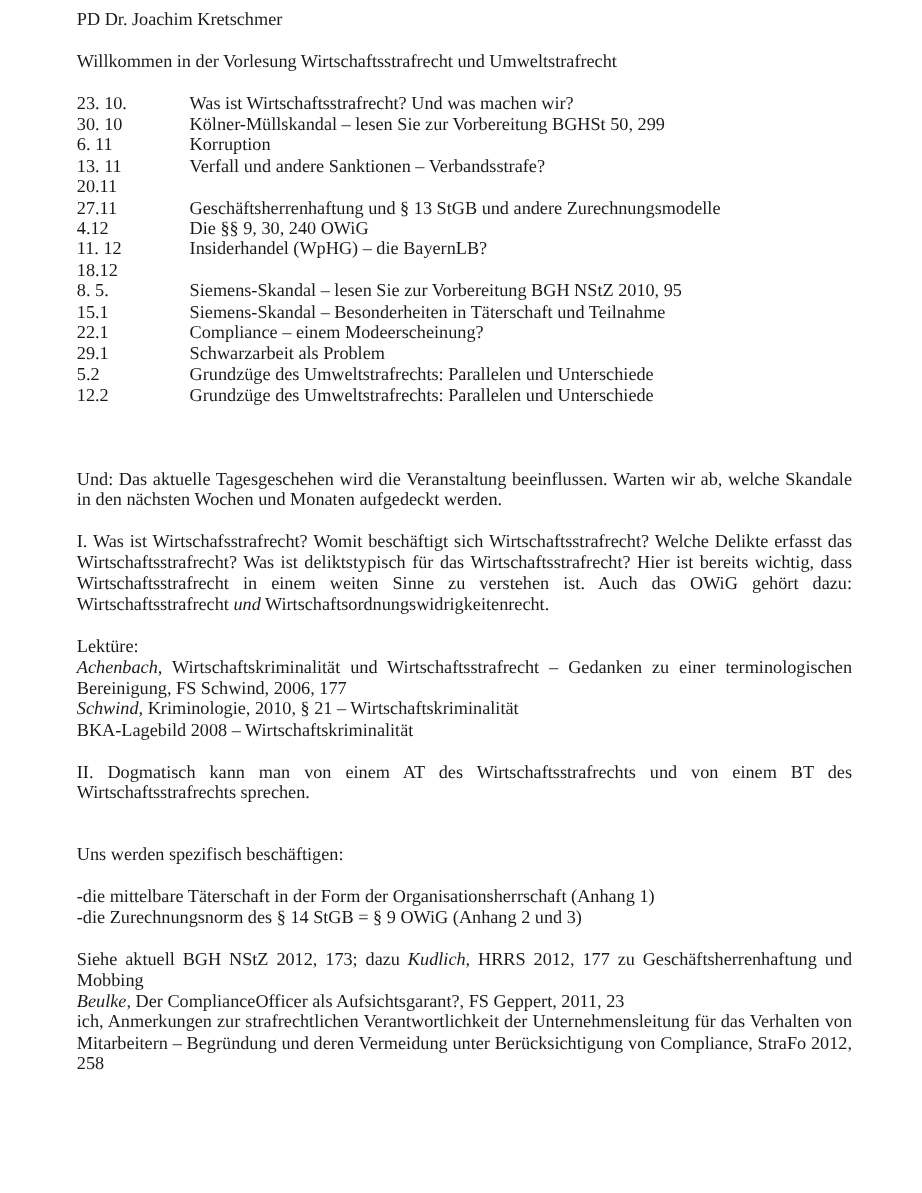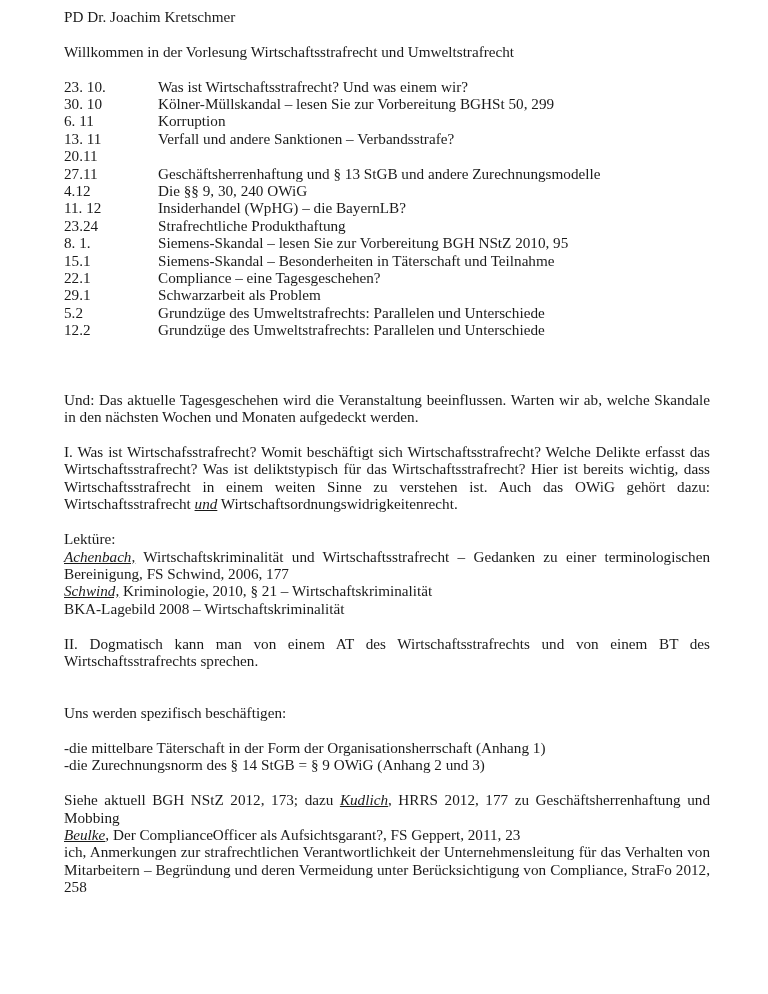--- a/index.html
+++ b/index.html
@@ -9,35 +9,35 @@
       font-size: 15.2px; color: #1a1a1a;
     }
     .page { position: relative; padding: 8px 58px 0 64px; }
     p { margin: 0; line-height: 17.4px; }
     .justify { text-align: justify; }
     .gap { height: 17.4px; }
     .gap2 { height: 34.8px; }
     .sched-row { display: flex; line-height: 17.4px; align-items: flex-end; }
     .sched-date { width: 94px; flex: 0 0 94px; }
     .sched-topic { flex: 1; }
-    em { font-style: italic; text-decoration: underline; }
+    em { font-style: italic; }
   </style>
 </head>
 <body>
 
 <div class="page">
   <p>PD Dr. Joachim Kretschmer</p>
   <div class="gap"></div>
   <p>Willkommen in der Vorlesung Wirtschaftsstrafrecht und Umweltstrafrecht</p>
   <div class="gap"></div>
 
   <div id="schedule">
       <div class="sched-row">
         <span class="sched-date">23. 10.</span>
-        <span class="sched-topic">Was ist Wirtschaftsstrafrecht? Und was einem wir?</span>
+        <span class="sched-topic">Was ist Wirtschaftsstrafrecht? Und was machen wir?</span>
       </div>
       <div class="sched-row">
         <span class="sched-date">30. 10</span>
         <span class="sched-topic">Kölner-Müllskandal – lesen Sie zur Vorbereitung BGHSt 50, 299</span>
       </div>
       <div class="sched-row">
         <span class="sched-date">6. 11</span>
         <span class="sched-topic">Korruption</span>
       </div>
       <div class="sched-row">
@@ -53,34 +53,33 @@
       </div>
       <div class="sched-row">
         <span class="sched-date">4.12</span>
         <span class="sched-topic">Die §§ 9, 30, 240 OWiG</span>
       </div>
       <div class="sched-row">
         <span class="sched-date">11. 12</span>
         <span class="sched-topic">Insiderhandel (WpHG) – die BayernLB?</span>
       </div>
       <div class="sched-row">
-        <span class="sched-date">23.24</span>
-        <span class="sched-topic">Strafrechtliche Produkthaftung</span>
+        <span class="sched-date">18.12</span>
       </div>
       <div class="sched-row">
-        <span class="sched-date">8. 1.</span>
+        <span class="sched-date">8. 5.</span>
         <span class="sched-topic">Siemens-Skandal – lesen Sie zur Vorbereitung BGH NStZ 2010, 95</span>
       </div>
       <div class="sched-row">
         <span class="sched-date">15.1</span>
         <span class="sched-topic">Siemens-Skandal – Besonderheiten in Täterschaft und Teilnahme</span>
       </div>
       <div class="sched-row">
         <span class="sched-date">22.1</span>
-        <span class="sched-topic">Compliance – eine Tagesgeschehen?</span>
+        <span class="sched-topic">Compliance – einem Modeerscheinung?</span>
       </div>
       <div class="sched-row">
         <span class="sched-date">29.1</span>
         <span class="sched-topic">Schwarzarbeit als Problem</span>
       </div>
       <div class="sched-row">
         <span class="sched-date">5.2</span>
         <span class="sched-topic">Grundzüge des Umweltstrafrechts: Parallelen und Unterschiede</span>
       </div>
       <div class="sched-row">

